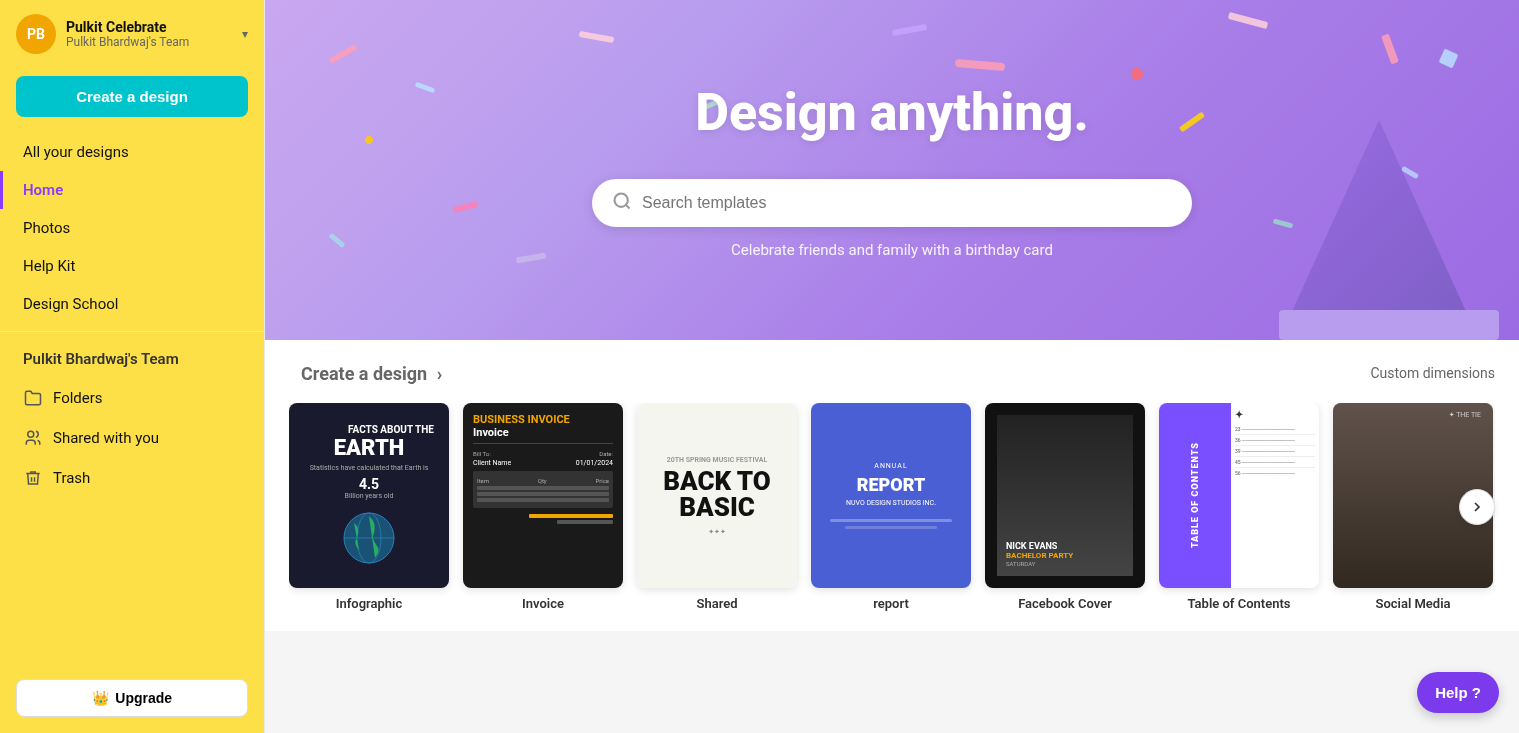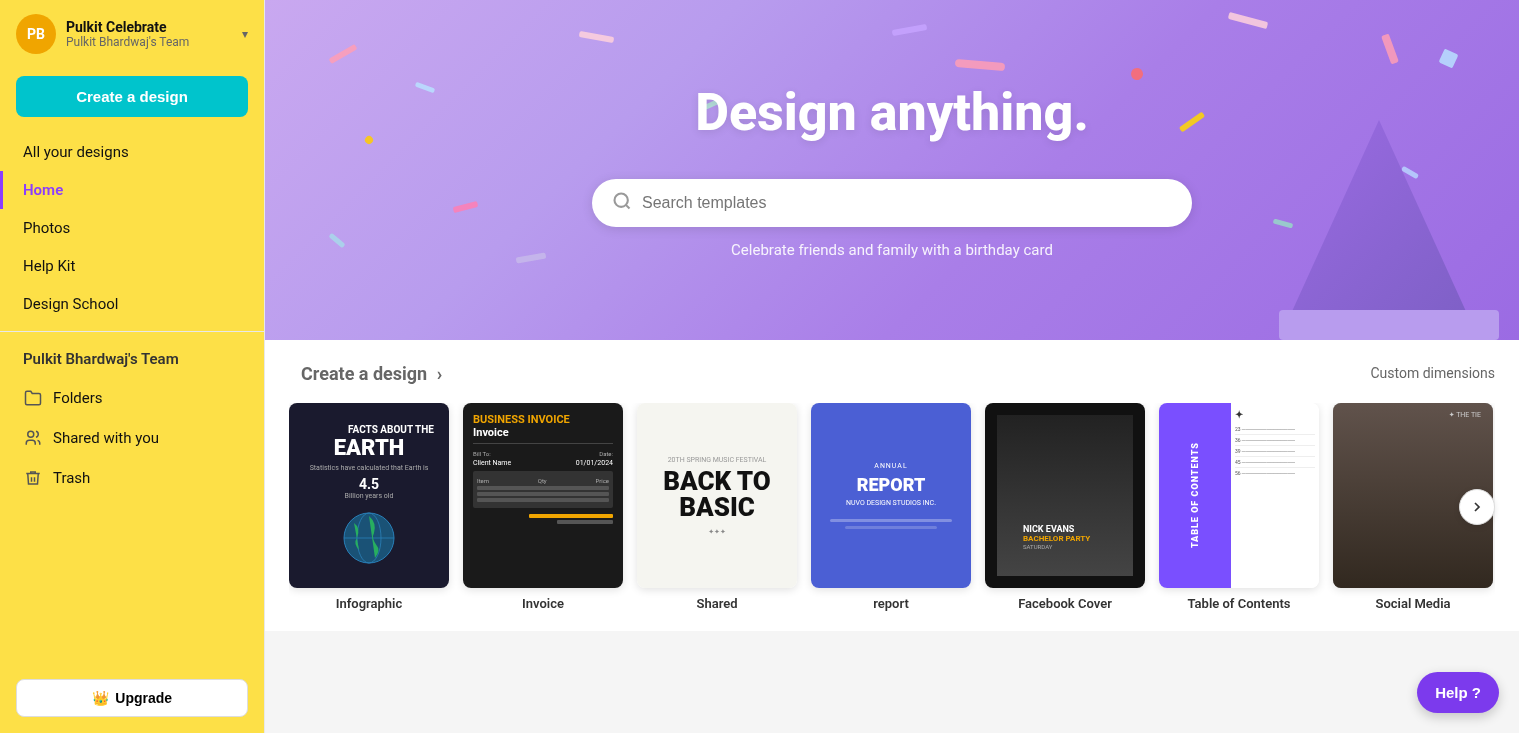--- a/index.html
+++ b/index.html
@@ -251,21 +251,21 @@
 
     .thumb-poster {
       background: #f5f5f0;
       width: 100%; height: 100%;
       display: flex;
       flex-direction: column;
       align-items: center;
       justify-content: center;
       padding: 12px;
     }
-    .poster-small { font-size: 7px; color: #999; text-align: center; margin-bottom: 4px; }
+    .poster-small { font-size: 7px; color: #999; text-align: center; margin-bottom: 4px; font-weight: bold; }
     .poster-big { font-size: 26px; font-weight: 900; color: #111; text-align: center; line-height: 1.0; }
     .poster-noise { color: #888; font-size: 7px; }
 
     .thumb-report {
       background: #4b5fd4;
       width: 100%; height: 100%;
       display: flex;
       flex-direction: column;
       align-items: center;
       justify-content: center;
@@ -525,21 +525,21 @@
               <div style="margin-top:12px;background:rgba(255,255,255,0.3);height:3px;border-radius:2px;width:80%;"></div>
               <div style="margin-top:4px;background:rgba(255,255,255,0.2);height:3px;border-radius:2px;width:60%;"></div>
             </div>
           </div>
           <div class="card-label">report</div>
         </div>
 
         <div class="design-card">
           <div class="card-thumb">
             <div class="thumb-fb-cover">
-              <div style="width:100%;height:100%;background:linear-gradient(180deg,#222 0%,#444 100%);display:flex;align-items:flex-end;padding:26px;">
+              <div style="width:100%;height:100%;background:linear-gradient(180deg,#222 0%,#444 100%);display:flex;align-items:flex-end;padding:9px;">
                 <div>
                   <div class="fb-text">NICK EVANS</div>
                   <div style="color:#f0a500;font-size:8px;font-weight:700;">BACHELOR PARTY</div>
                   <div style="color:#aaa;font-size:6px;">SATURDAY</div>
                 </div>
               </div>
             </div>
           </div>
           <div class="card-label">Facebook Cover</div>
         </div>

